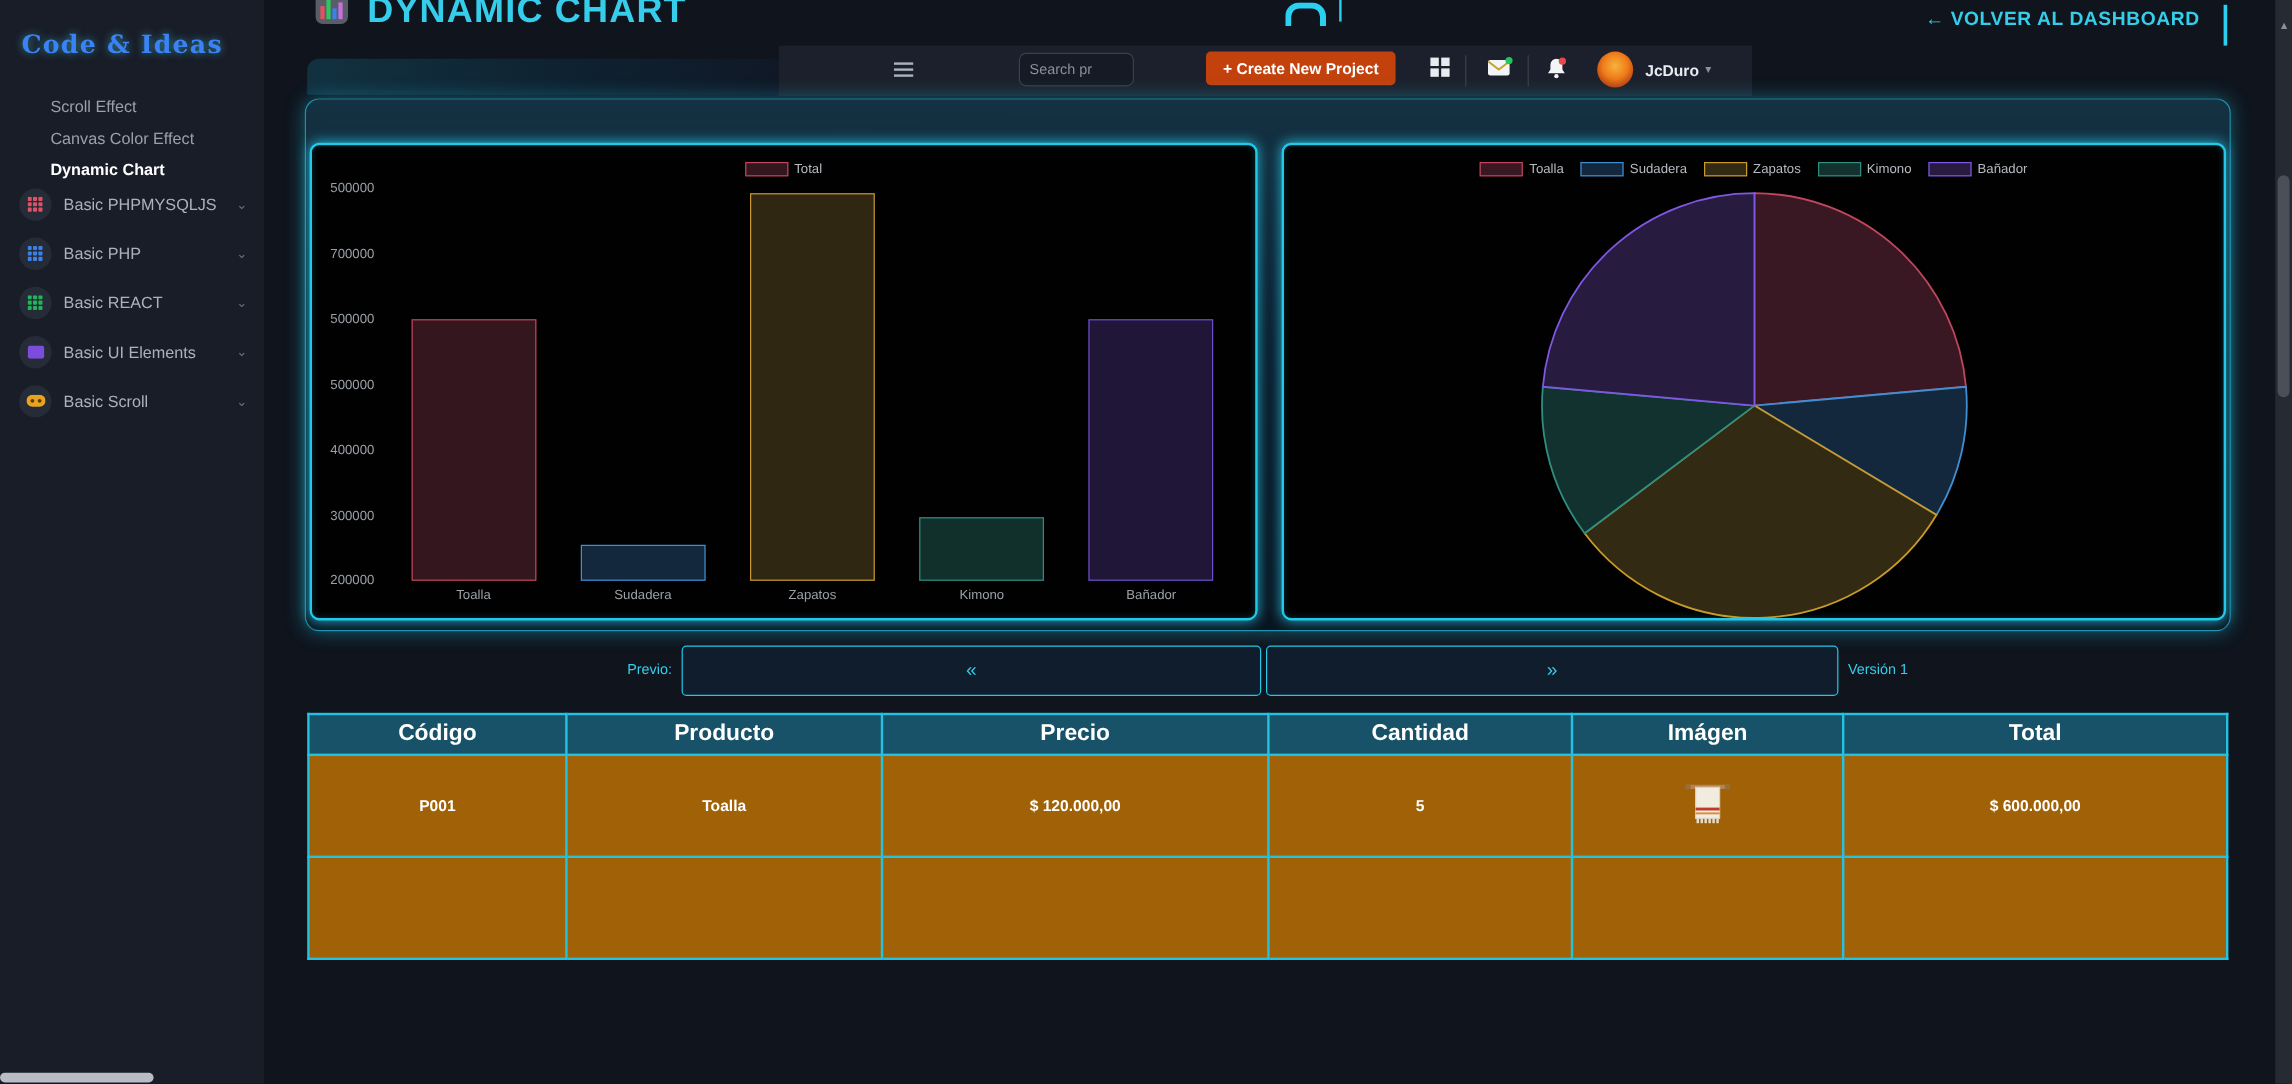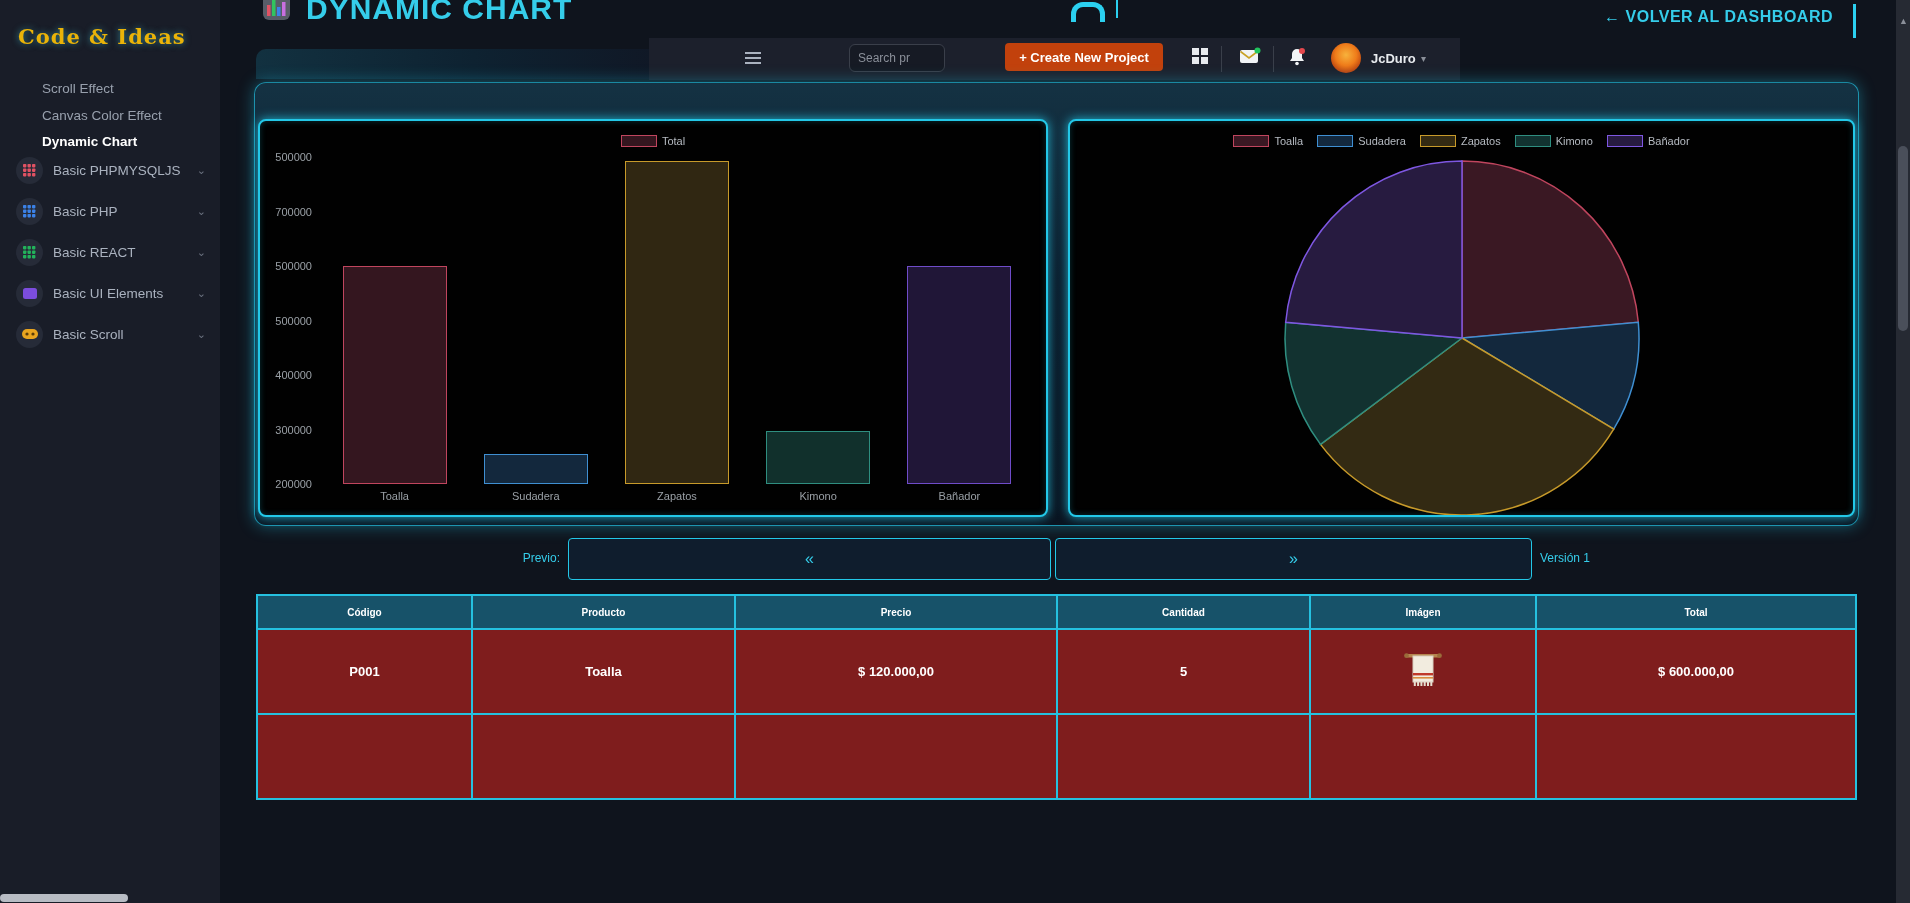--- a/index.html
+++ b/index.html
@@ -1,21 +1,21 @@
 <!DOCTYPE html>
 <html><head>
 <meta charset="utf-8">
 <style>
   html,body{margin:0;padding:0;background:#0f141d;width:1910px;height:903px;overflow:hidden;
     font-family:"Liberation Sans","DejaVu Sans",sans-serif;-webkit-font-smoothing:antialiased;}
   .abs{position:absolute;}
   
   #sidebar{left:0;top:0;width:220px;height:903px;background:#191d28;}
   #logo{left:18px;top:24px;font-family:"DejaVu Serif","Liberation Serif",serif;font-weight:700;
-    font-size:21px;color:#eab308;letter-spacing:1px;text-shadow:0 0 7px rgba(69,215,232,.55);}
+    font-size:21px;color:#3b82f6;letter-spacing:1px;text-shadow:0 0 7px rgba(69,215,232,.55);}
   .side-link{left:42px;width:160px;font-size:13.5px;color:#98a0ad;cursor:pointer;}
   .side-link.active{color:#ffffff;font-weight:700;}
   .side-group{left:16px;width:196px;height:28px;display:flex;align-items:center;cursor:pointer;}
   .gicon{width:27px;height:27px;border-radius:50%;background:#262b38;display:flex;align-items:center;
     justify-content:center;margin-right:10px;flex:0 0 27px;}
   .glabel{color:#aab2bf;font-size:13.5px;flex:1 1 auto;}
   .gchev{color:#6b7280;font-size:11px;margin-right:6px;}
   
   #titleIcon{left:262px;top:-5px;}
   #pageTitle{left:306px;top:-8px;font-size:30px;font-weight:700;color:#35cdea;letter-spacing:1px;}
@@ -59,22 +59,22 @@
   
   #prevLabel{left:470px;top:551px;width:90px;text-align:right;color:#35cdea;font-size:12px;}
   .pager{top:538px;height:42px;background:#0f1d2d;border:1.5px solid #23c8e8;border-radius:4px;
     color:#35cdea;font-size:16px;cursor:pointer;box-sizing:border-box;}
   #prevBtn{left:568px;width:483px;}
   #nextBtn{left:1055px;width:477px;}
   #versionLabel{left:1540px;top:551px;color:#35cdea;font-size:12px;}
   
   #tableWrap{left:256px;top:594px;width:1599px;}
   table{border-collapse:collapse;table-layout:fixed;width:1599px;}
-  th{background:#175269;color:#fff;font-size:10px;font-weight:700;height:32px;}
-  td{background:#7f1d1d;color:#fff;font-size:13px;font-weight:600;height:83px;text-align:center;}
+  th{background:#175269;color:#fff;font-size:19px;font-weight:700;height:32px;}
+  td{background:#a16207;color:#fff;font-size:13px;font-weight:600;height:83px;text-align:center;}
   th,td{border:2px solid #25c1e0;padding:0;}
   
   #vTrack{left:1896px;top:0;width:14px;height:903px;background:#262a33;}
   #vArrow{left:1899px;top:16px;color:#8a8f99;font-size:9px;}
   #vThumb{left:1898px;top:146px;width:10px;height:185px;background:#4a4f5a;border-radius:5px;cursor:grab;}
   #hThumb{left:0;top:894px;width:128px;height:8px;background:#b8bcc4;border-radius:4px;cursor:grab;}
 </style>
 </head>
 <body>
 

